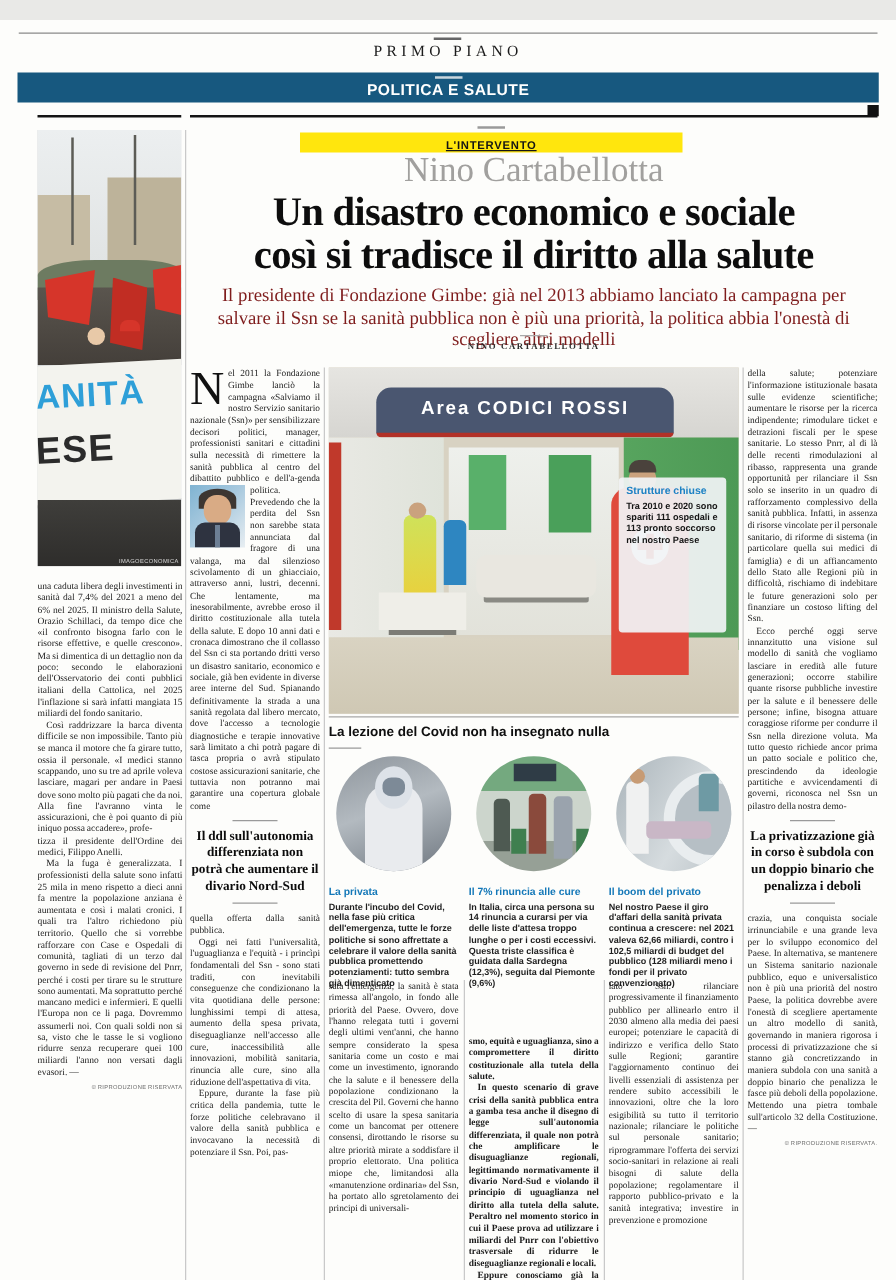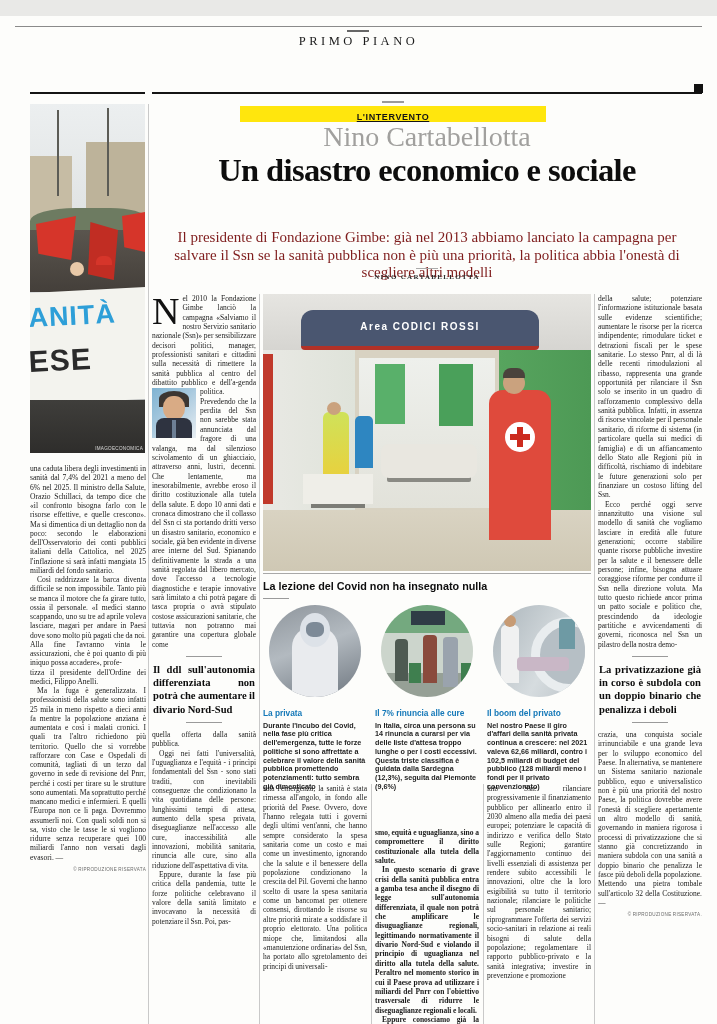--- a/index.html
+++ b/index.html
@@ -24,21 +24,21 @@
   .v-div{background:#c9c9c9;width:1px;}
   
   .protest-photo{left:30px;top:88px;width:115px;height:349px;overflow:hidden;background:#d9dcdd;}
   .pp{position:absolute;}
   .credit{position:absolute;right:2px;bottom:2px;font-family:"Liberation Sans",sans-serif;
     font-size:4.6px;color:#f2f2f2;letter-spacing:.3px;opacity:.85;}
   .sidebar-text{left:30px;top:448px;width:116px;height:567px;overflow:hidden;
     font-size:7.6px;line-height:9.25px;text-align:justify;color:#1a1a1a;word-spacing:-.3px;}
   .sidebar-text p,.colbody p{margin:0;}
   .ind{text-indent:7px;}
-  .pullquote{margin:7px 1px;}
+  .pullquote{margin:7px 1px;text-align:center;}
   .pq-dash{width:36px;height:1px;background:#9a9a9a;margin:0 auto 6px auto;}
   .pq-dash.b{margin:6px auto 0 auto;}
   .pq-text{font-weight:700;font-size:10.6px;line-height:13.2px;color:#0c0c0c;}
   .riprod{margin-top:3px;text-align:right;font-family:"Liberation Sans",sans-serif;
     font-size:4.6px;color:#6b6b6b;letter-spacing:.3px;}
   
   .kicker-dash{left:382px;top:85px;width:22px;height:2px;background:#9a9a9a;}
   .kicker-bar{left:240px;top:90px;width:306px;height:16px;background:#ffe60d;text-align:center;}
   .kicker-bar span{font-family:"Liberation Sans",sans-serif;font-weight:700;font-size:9px;
     letter-spacing:.6px;line-height:16px;color:#141414;text-decoration:underline;}
@@ -57,21 +57,21 @@
   .portrait{float:left;width:44px;height:50px;margin:1px 4px 1px 0;position:relative;overflow:hidden;
     background:linear-gradient(135deg,#7fb3d2 0%,#a8c9de 45%,#e8eef2 100%);}
   .portrait .hair{position:absolute;left:7px;top:3px;width:30px;height:16px;border-radius:50% 50% 0 0;background:#3c3632;}
   .portrait .face{position:absolute;left:11px;top:8px;width:22px;height:24px;border-radius:46%;background:#d9ab85;}
   .portrait .suit{position:absolute;left:4px;top:30px;width:36px;height:20px;border-radius:8px 8px 0 0;background:#2e3340;}
   .portrait .tie{position:absolute;left:20px;top:32px;width:4px;height:18px;background:#6d7f95;}
   
   .er-photo{left:263px;top:278px;width:328px;height:277px;overflow:hidden;background:#d8d2c2;}
   .sign{position:absolute;left:38px;top:16px;width:238px;height:36px;background:#4a5670;
     border-bottom:4px solid #b23127;border-radius:12px 12px 4px 4px;text-align:center;}
-  .sign span{font-family:"Liberation Sans",sans-serif;font-weight:700;font-size:10px;
+  .sign span{font-family:"Liberation Sans",sans-serif;font-weight:700;font-size:15px;
     letter-spacing:1.5px;line-height:34px;color:#fff;}
   .overlay-box{position:absolute;right:10px;top:88px;width:86px;height:124px;
     background:rgba(241,243,245,.93);border-radius:3px;padding:6px 6px;box-sizing:border-box;
     font-family:"Liberation Sans",sans-serif;}
   .overlay-title{font-weight:700;font-size:8.4px;line-height:9.6px;color:#1e82c4;}
   .overlay-text{margin-top:2px;font-weight:700;font-size:7.3px;line-height:9.2px;color:#151515;}
   
   .photo-caption{left:263px;top:557px;width:328px;border-top:1px solid #a8a8a8;padding-top:6px;
     font-family:"Liberation Sans",sans-serif;font-weight:700;font-size:10.8px;color:#0e0e0e;}
   .caption-dash{left:263px;top:582px;width:26px;height:1px;background:#9a9a9a;}
@@ -88,20 +88,24 @@
   .cp{position:absolute;}
 </style>
 </head>
 <body>
 
 <div id="page">
 
   <div class="abs top-rule"></div>
   <div class="abs primo-dash"></div>
   <div class="abs section-title">PRIMO PIANO</div>
+  <div class="abs banner">
+    <div class="abs banner-dash"></div>
+    <div class="abs banner-label">POLITICA E SALUTE</div>
+  </div>
   <div class="abs sidebar-rule"></div>
   <div class="abs article-rule"></div>
   <div class="abs corner-square"></div>
 
   <div class="abs v-div" style="left:148px;top:88px;height:927px;"></div>
   <div class="abs v-div" style="left:259px;top:278px;height:737px;"></div>
   <div class="abs v-div" style="left:371px;top:768px;height:247px;"></div>
   <div class="abs v-div" style="left:483px;top:768px;height:247px;"></div>
   <div class="abs v-div" style="left:594px;top:278px;height:737px;"></div>
 
@@ -133,39 +137,40 @@
     <p class="ind">Ma la fuga è generalizzata. I professionisti della salute sono infatti 25 mila in meno rispetto a dieci anni fa mentre la popolazione anziana è aumentata e così i malati cronici. I quali tra l'altro richiedono più territorio. Quello che si vorrebbe rafforzare con Case e Ospedali di comunità, tagliati di un terzo dal governo in sede di revisione del Pnrr, perché i costi per tirare su le strutture sono aumentati. Ma soprattutto perché mancano medici e infermieri. E quelli l'Europa non ce li paga. Dovremmo assumerli noi. Con quali soldi non si sa, visto che le tasse le si vogliono ridurre senza recuperare quei 100 miliardi l'anno non versati dagli evasori. —</p>
     <div class="riprod">© RIPRODUZIONE RISERVATA</div>
   </div>
 
   <div class="abs kicker-dash"></div>
   <div class="abs kicker-bar">
     <span>L'INTERVENTO</span>
   </div>
   <div class="abs kicker-name">Nino Cartabellotta</div>
   <div class="abs headline h1a">Un disastro economico e sociale</div>
+  <div class="abs headline h1b">così si tradisce il diritto alla salute</div>
   <div class="abs deck">Il presidente di Fondazione Gimbe: già nel 2013 abbiamo lanciato la campagna per salvare il Ssn se la sanità pubblica non è più una priorità, la politica abbia l'onestà di scegliere altri modelli</div>
   <div class="abs byline-dash"></div>
   <div class="abs byline">NINO CARTABELLOTTA</div>
 
   <div class="abs colbody" style="left:152px;top:278px;width:104px;height:737px;">
-    <p><span class="dropcap">N</span><span>el 2010 la Fondazione Gimbe lanciò la campagna «Salviamo il nostro Servizio sanitario nazionale (Ssn)» per sensibilizzare decisori politici, manager, professionisti sanitari e cittadini sulla necessità di rimettere la sanità pubblica al centro del dibattito pubblico e dell'a-</span><span class="portrait">
+    <p><span class="dropcap">N</span><span>el 2011 la Fondazione Gimbe lanciò la campagna «Salviamo il nostro Servizio sanitario nazionale (Ssn)» per sensibilizzare decisori politici, manager, professionisti sanitari e cittadini sulla necessità di rimettere la sanità pubblica al centro del dibattito pubblico e dell'a-</span><span class="portrait">
           <span class="hair"></span>
           <span class="face"></span>
           <span class="suit"></span>
           <span class="tie"></span>
         </span><span>genda politica. Prevedendo che la perdita del Ssn non sarebbe stata annunciata dal fragore di una valanga, ma dal silenzioso scivolamento di un ghiacciaio, attraverso anni, lustri, decenni. Che lentamente, ma inesorabilmente, avrebbe eroso il diritto costituzionale alla tutela della salute. E dopo 10 anni dati e cronaca dimostrano che il collasso del Ssn ci sta portando dritti verso un disastro sanitario, economico e sociale, già ben evidente in diverse aree interne del Sud. Spianando definitivamente la strada a una sanità regolata dal libero mercato, dove l'accesso a tecnologie diagnostiche e terapie innovative sarà limitato a chi potrà pagare di tasca propria o avrà stipulato costose assicurazioni sanitarie, che tuttavia non potranno mai garantire una copertura globale come</span></p>
     <div class="pullquote">
       <div class="pq-dash"></div>
       <div class="pq-text">Il ddl sull'autonomia differenziata non potrà che aumentare il divario Nord-Sud</div>
       <div class="pq-dash b"></div>
     </div>
     <p>quella offerta dalla sanità pubblica.</p>
     <p class="ind">Oggi nei fatti l'universalità, l'uguaglianza e l'equità - i princìpi fondamentali del Ssn - sono stati traditi, con inevitabili conseguenze che condizionano la vita quotidiana delle persone: lunghissimi tempi di attesa, aumento della spesa privata, diseguaglianze nell'accesso alle cure, inaccessibilità alle innovazioni, mobilità sanitaria, rinuncia alle cure, sino alla riduzione dell'aspettativa di vita.</p>
-    <p class="ind">Eppure, durante la fase più critica della pandemia, tutte le forze politiche celebravano il valore della sanità limitato e invocavano la necessità di potenziare il Ssn. Poi, pas-</p>
+    <p class="ind">Eppure, durante la fase più critica della pandemia, tutte le forze politiche celebravano il valore della sanità pubblica e invocavano la necessità di potenziare il Ssn. Poi, pas-</p>
   </div>
 
   <div class="abs er-photo">
     <div class="cp" style="left:0;top:0;width:328px;height:56px;background:linear-gradient(#e6e5e1,#d6d5d1);"></div>
     <div class="cp" style="left:0;top:56px;width:92px;height:160px;background:linear-gradient(90deg,#e9e9e4,#dfe3da);"></div>
     <div class="cp" style="left:0;top:60px;width:10px;height:150px;background:#c0392b;"></div>
     <div class="cp" style="left:236px;top:56px;width:92px;height:170px;background:linear-gradient(90deg,#57a45e,#4d9955);"></div>
     <div class="cp" style="left:96px;top:64px;width:136px;height:150px;background:linear-gradient(#eef0ec,#e2e2da);"></div>
     <div class="cp" style="left:112px;top:70px;width:30px;height:60px;background:#59b06a;"></div>
     <div class="cp" style="left:176px;top:70px;width:34px;height:62px;background:#4aa05a;"></div>
@@ -176,20 +181,24 @@
     <div class="cp" style="left:92px;top:122px;width:18px;height:52px;background:#2e86c1;border-radius:5px 5px 0 0;"></div>
     <div class="cp" style="left:118px;top:150px;width:96px;height:34px;background:#e9e7e0;border-radius:8px;box-shadow:0 10px 0 -6px #8a8a84;"></div>
     <div class="cp" style="left:40px;top:180px;width:70px;height:30px;background:#efeee8;box-shadow:0 12px 0 -8px #7c7c76;"></div>
     <div class="cp" style="left:226px;top:96px;width:62px;height:150px;background:#df4a3c;border-radius:14px 14px 0 0;"></div>
     <div class="cp" style="left:240px;top:78px;width:22px;height:22px;border-radius:50%;background:#caa27e;"></div>
     <div class="cp" style="left:240px;top:74px;width:22px;height:10px;border-radius:8px 8px 0 0;background:#4a423c;"></div>
     <div class="cp" style="left:242px;top:128px;width:30px;height:30px;border-radius:50%;background:#fff;">
       <div style="position:absolute;left:12px;top:5px;width:6px;height:20px;background:#cc2b1e;"></div>
       <div style="position:absolute;left:5px;top:12px;width:20px;height:6px;background:#cc2b1e;"></div>
     </div>
+    <div class="overlay-box">
+      <div class="overlay-title">Strutture chiuse</div>
+      <div class="overlay-text">Tra 2010 e 2020 sono spariti 111 ospedali e 113 pronto soccorso nel nostro Paese</div>
+    </div>
   </div>
 
   <div class="abs photo-caption">La lezione del Covid non ha insegnato nulla</div>
   <div class="abs caption-dash"></div>
 
   <div class="abs boxes">
     <div class="ibox">
       <div class="circle c1">
         <div class="cp" style="left:23px;top:22px;width:46px;height:74px;border-radius:20px 20px 0 0;background:#e9ebee;"></div>
         <div class="cp" style="left:31px;top:8px;width:30px;height:34px;border-radius:50%;background:#dde2e8;"></div>

